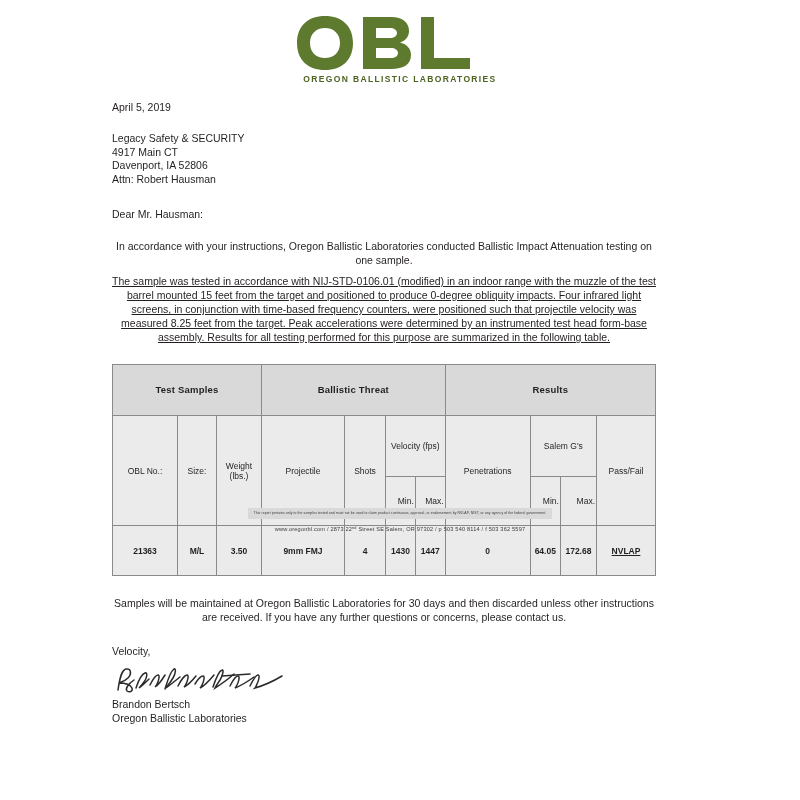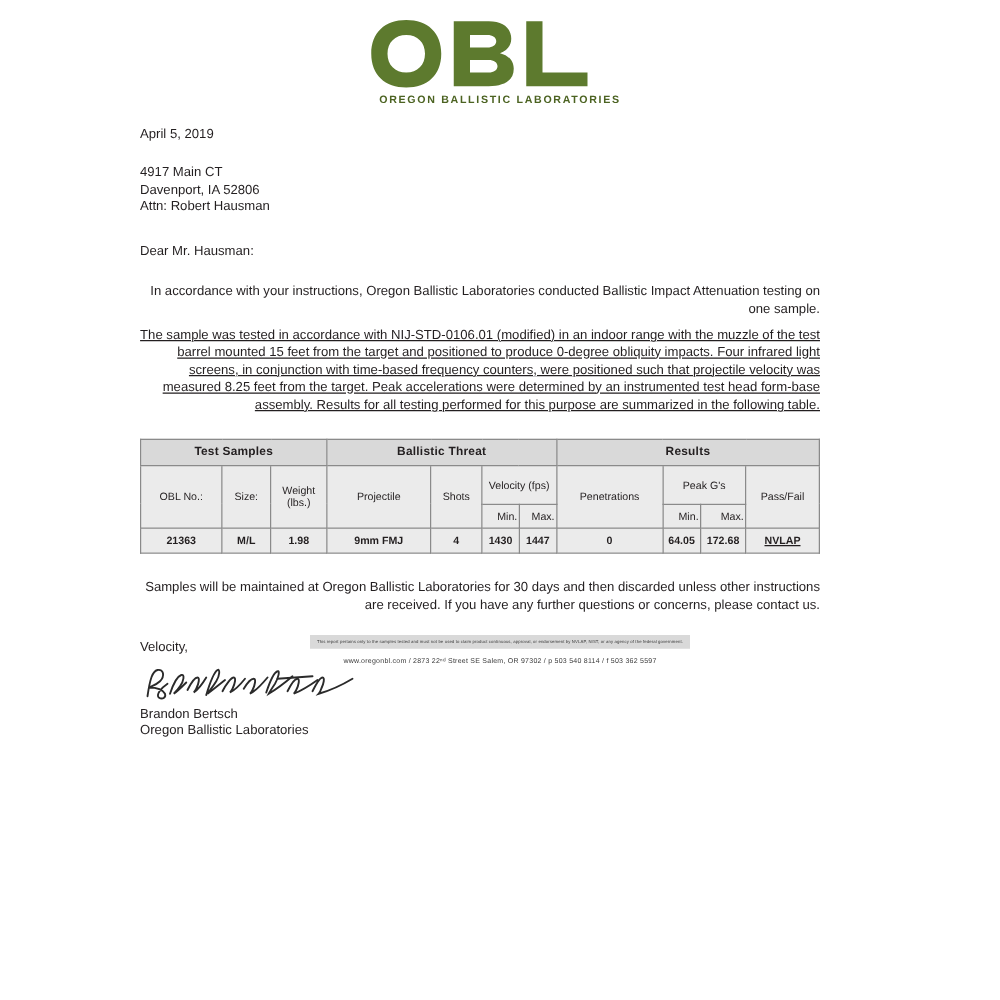--- a/index.html
+++ b/index.html
@@ -57,21 +57,21 @@
     margin-bottom: 18px;
   }
   .addr div {
     line-height: 13.5px;
   }
   .salutation {
     margin-top: 21px;
   }
   .para {
     margin-top: 18px;
-    text-align: right;
+    text-align: center;
   }
   .para.tight {
     margin-top: 7px;
     text-decoration: underline;
   }
 
   
   .table-wrap {
     margin-top: 20px;
     width: 544px;
@@ -80,21 +80,21 @@
     border-collapse: collapse;
     width: 100%;
     font-size: 8.5px;
     color: #231f20;
   }
   table.results th,
   table.results td {
     border: 1px solid #8a8a8a;
     text-align: center;
     vertical-align: middle;
-    padding: 2px 1px;
+    padding: 17px 1px;
     font-weight: normal;
   }
   table.results thead tr.group-row th {
     background: #d9d9d9;
     font-size: 9.5px;
     font-weight: bold;
     height: 16px;
     letter-spacing: .2px;
   }
   table.results thead tr.sub-row th {
@@ -182,20 +182,21 @@
       </div>
       <div class="logo-sub">OREGON BALLISTIC LABORATORIES</div>
     </div>
   </div>
 
   <div class="content">
 
     <div class="date">April 5, 2019</div>
 
     <div class="addr">
+      <div>Legacy Safety &amp; SECURITY</div>
       <div>4917 Main CT</div>
       <div>Davenport, IA 52806</div>
       <div>Attn: Robert Hausman</div>
     </div>
 
     <div class="salutation">Dear Mr. Hausman:</div>
 
     <div class="para">In accordance with your instructions, Oregon Ballistic Laboratories conducted Ballistic Impact Attenuation testing on one sample.</div>
     <div class="para tight">The sample was tested in accordance with NIJ-STD-0106.01 (modified) in an indoor range with the muzzle of the test barrel mounted 15 feet from the target and positioned to produce 0-degree obliquity impacts.  Four infrared light screens, in conjunction with time-based frequency counters, were positioned such that projectile velocity was measured 8.25 feet from the target. Peak accelerations were determined by an instrumented test head form-base assembly. Results for all testing performed for this purpose are summarized in the following table.</div>
 
@@ -208,35 +209,35 @@
             <th colspan="4">Results</th>
           </tr>
           <tr class="sub-row">
             <th rowspan="2" style="width:62px">OBL No.:</th>
             <th rowspan="2" style="width:36px">Size:</th>
             <th rowspan="2" style="width:42px">Weight (lbs.)</th>
             <th rowspan="2" style="width:80px">Projectile</th>
             <th rowspan="2" style="width:38px">Shots</th>
             <th colspan="2" style="width:72px">Velocity (fps)</th>
             <th rowspan="2" style="width:82px">Penetrations</th>
-            <th colspan="2" style="width:76px">Peak G's</th>
+            <th colspan="2" style="width:76px">Salem G's</th>
             <th rowspan="2" style="width:56px">Pass/Fail</th>
           </tr>
           <tr class="minmax-row">
             <th>Min.</th>
             <th>Max.</th>
             <th>Min.</th>
             <th>Max.</th>
           </tr>
         </thead>
         <tbody>
           <tr>
             <td>21363</td>
             <td>M/L</td>
-            <td>1.98</td>
+            <td>3.50</td>
             <td>9mm FMJ</td>
             <td>4</td>
             <td>1430</td>
             <td>1447</td>
             <td>0</td>
             <td>64.05</td>
             <td>172.68</td>
             <td class="passfail-value">NVLAP</td>
           </tr>
         </tbody>

